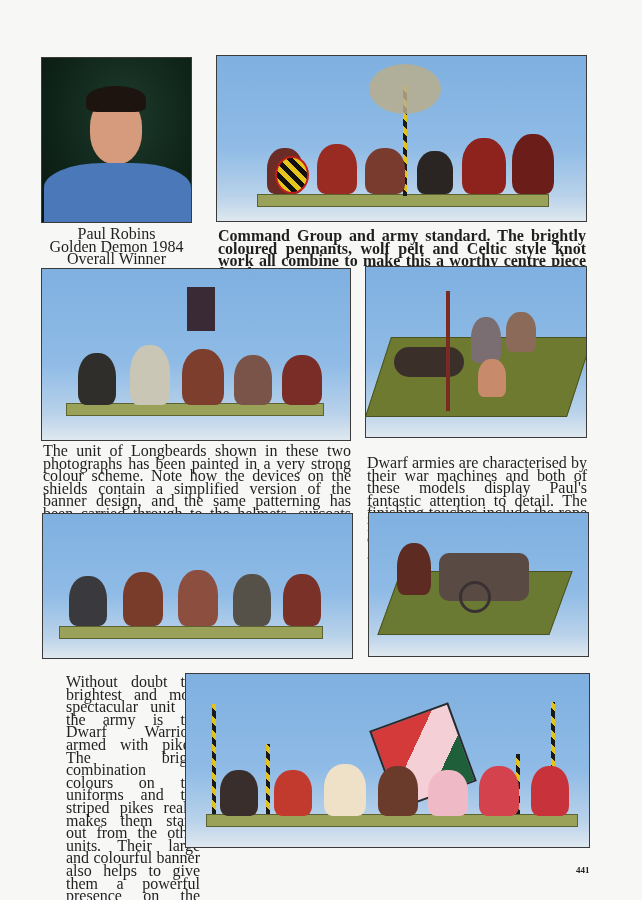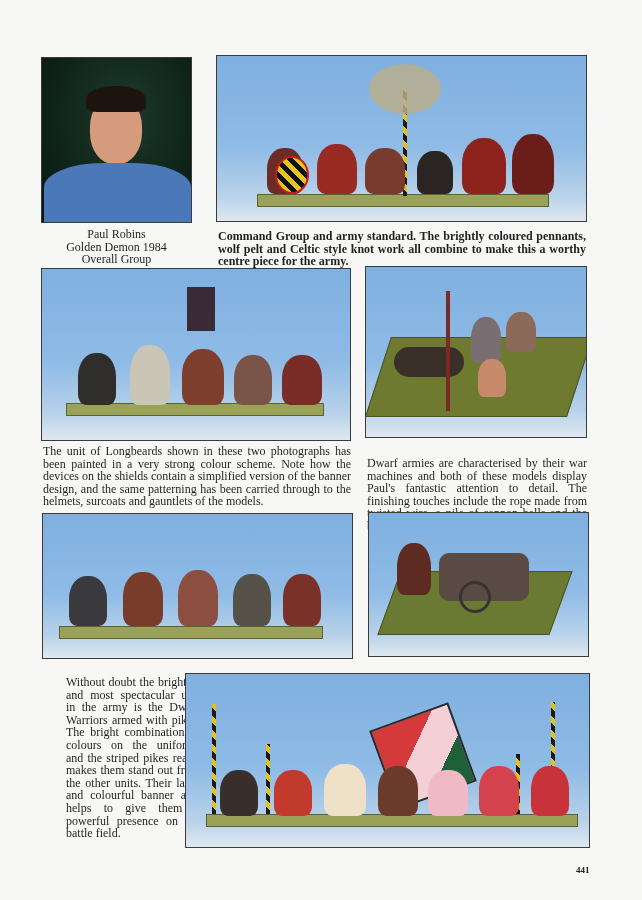--- a/index.html
+++ b/index.html
@@ -1,39 +1,39 @@
 <!DOCTYPE html>
 <html><head>
 <meta charset="utf-8">
 <style>
   html,body{margin:0;padding:0;}
   body{width:642px;height:900px;background:#f7f8f6;position:relative;overflow:hidden;font-family:"Liberation Serif","DejaVu Serif",serif;color:#1f1f1f;}
   .photo{position:absolute;border:1.5px solid #3b3b3b;box-sizing:border-box;overflow:hidden;
     background:linear-gradient(180deg,#7fb0e0 0%,#8fbbe6 55%,#b9d2ea 85%,#dfe8ef 100%);}
   .photo.portrait{background:radial-gradient(ellipse at 55% 35%,#1d3a2c 0%,#0f2419 60%,#0a1510 100%);}
-  .cap{position:absolute;font-size:12px;line-height:12.6px;text-align:justify;}
+  .cap{position:absolute;font-size:16px;line-height:12.6px;text-align:justify;}
   .cap.center{text-align:center;}
   .base{position:absolute;height:11px;background:#9aa25a;border:1px solid #5c6232;}
   .fig{position:absolute;border-radius:45% 45% 20% 20%;}
   .shield{position:absolute;border-radius:50%;border:2px solid #c21d1d;}
   .pole{position:absolute;width:4px;}
   .pagenum{position:absolute;left:576px;top:865px;font-family:Liberation Serif, serif;font-weight:bold;font-size:9px;}
 </style>
 </head>
 <body>
 
 <div class="photo portrait" style="left:41px;top:57px;width:151px;height:166px;">
   <div style="position:absolute;left:48px;top:38px;width:52px;height:68px;border-radius:45%;background:#d59b7c;"></div>
   <div style="position:absolute;left:44px;top:28px;width:60px;height:26px;border-radius:50% 50% 20% 20%;background:#1d140f;"></div>
   <div style="position:absolute;left:2px;top:105px;width:147px;height:61px;border-radius:40% 40% 0 0;background:#4b78b8;"></div>
 </div>
 <div class="cap center" style="left:41px;top:228px;width:151px;">
   <div>Paul Robins</div>
   <div>Golden Demon 1984</div>
-  <div>Overall Group</div>
+  <div>Overall Winner</div>
 </div>
 
 <div class="photo" style="left:216px;top:55px;width:371px;height:167px;">
   <div class="base" style="left:40px;top:138px;width:290px;"></div>
   <div class="pole" style="left:186px;top:30px;height:110px;background:repeating-linear-gradient(45deg,#1a1a1a 0 5px,#e2c21b 5px 10px);"></div>
   <div style="position:absolute;left:152px;top:8px;width:72px;height:50px;border-radius:50%;background:#b8ae8c;opacity:.85;"></div>
   <div class="fig" style="left:50px;top:92px;width:36px;height:46px;background:#6b2c25;"></div>
   <div class="shield" style="left:58px;top:100px;width:30px;height:34px;background:repeating-linear-gradient(45deg,#111 0 5px,#e5c51c 5px 10px);"></div>
   <div class="fig" style="left:100px;top:88px;width:40px;height:50px;background:#9a2b22;"></div>
   <div class="fig" style="left:148px;top:92px;width:40px;height:46px;background:#7a3b2f;"></div>

